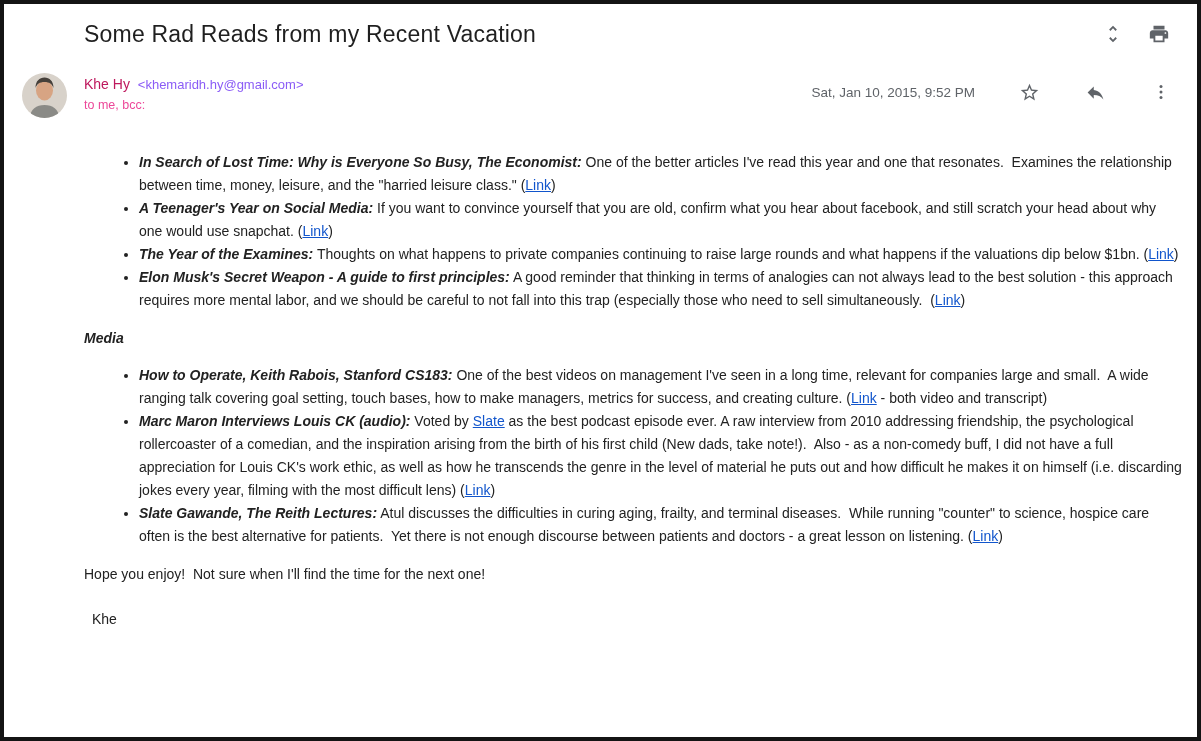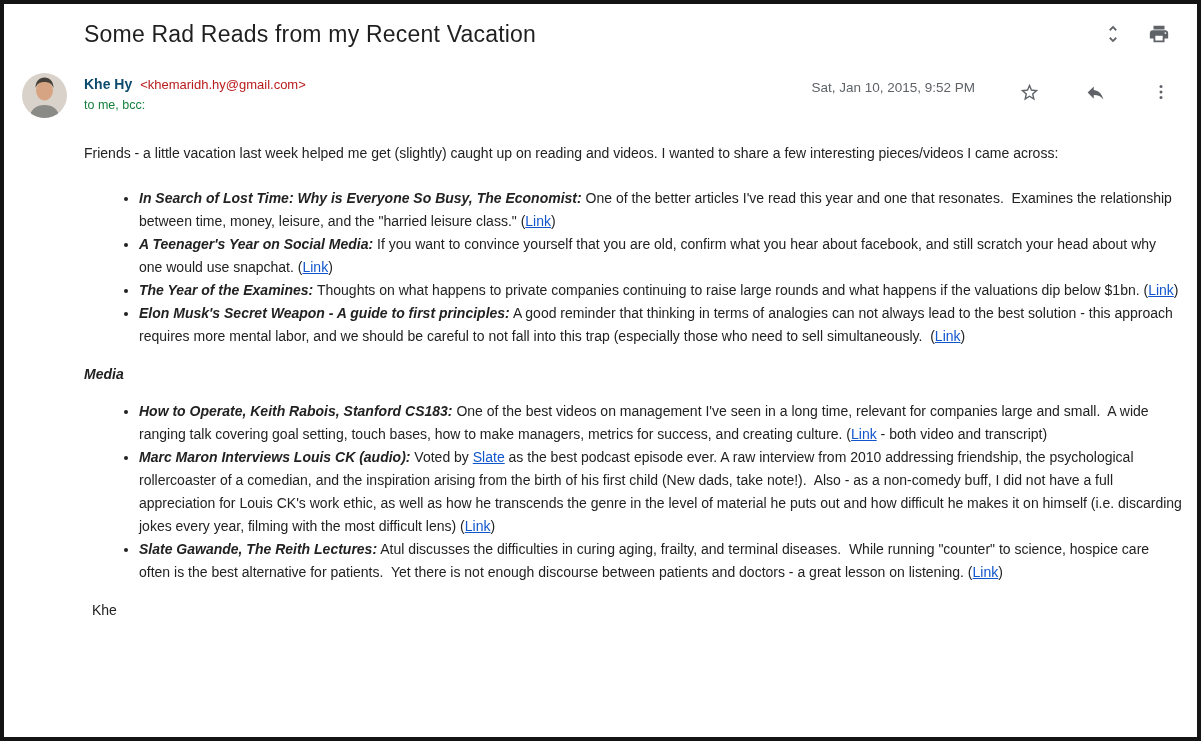--- a/index.html
+++ b/index.html
@@ -31,24 +31,24 @@
 
   
   .sender-row { display: flex; align-items: flex-start; margin-top: 24px; padding: 0 24px 0 18px; }
   .avatar {
     width: 45px; height: 45px; border-radius: 50%; overflow: hidden; flex: none;
     cursor: pointer;
   }
   .avatar svg { display: block; }
   .sender-info { margin-left: 17px; flex: 1; min-width: 0; padding-top: 2px; }
   .sender-line1 { font-size: 14px; line-height: 18px; white-space: nowrap; }
-  .sender-name { font-weight: 700; color: #0c4a6e; }
-  .sender-email { color: #b91c1c; font-size: 13px; margin-left: 4px; }
-  .recipients { color: #15803d; font-size: 12.5px; margin-top: 4px; cursor: pointer; }
-  .meta { display: flex; gap: 42px; padding-top: 7px; }
+  .sender-name { font-weight: 400; color: #be185d; }
+  .sender-email { color: #8b5cf6; font-size: 13px; margin-left: 4px; }
+  .recipients { color: #ec4899; font-size: 12.5px; margin-top: 4px; cursor: pointer; }
+  .meta { display: flex; align-items: center; gap: 42px; padding-top: 7px; }
   .date { color: #5f6368; font-size: 13.5px; white-space: nowrap; }
 
   
   .email-body { padding: 24px 14px 0 80px; font-size: 14px; line-height: 23px; }
   .email-body p { margin: 0 0 22px; white-space: pre-wrap; }
   .sec-heading { font-size: 14px; font-style: italic; font-weight: 700; margin: 0 0 14px; line-height: 23px; }
   .email-body ul { margin: 9px 0 15px; padding-left: 55px; }
   .email-body li { white-space: pre-wrap; }
   .lead { font-weight: 700; font-style: italic; }
   .lnk { color: #1155cc; text-decoration: underline; cursor: pointer; }
@@ -106,30 +106,30 @@
       <svg width="20" height="20" viewBox="0 0 24 24" fill="currentColor">
           <circle cx="12" cy="5.5" r="1.8"></circle>
           <circle cx="12" cy="12" r="1.8"></circle>
           <circle cx="12" cy="18.5" r="1.8"></circle>
         </svg>
     </button>
   </div>
 </div>
 
 <div class="email-body">
-  <p>Friends - a little vacation last week helped me get (slightly) caught up on reading and videos. I wanted to share a few interesting pieces/videos I came across:</p>
 
   <ul>
     <li><span class="lead">In Search of Lost Time: Why is Everyone So Busy, The Economist:</span><span> One of the better articles I've read this year and one that resonates.  Examines the relationship between time, money, leisure, and the "harried leisure class." (</span><a class="lnk">Link</a><span>)</span></li>
     <li><span class="lead">A Teenager's Year on Social Media:</span><span> If you want to convince yourself that you are old, confirm what you hear about facebook, and still scratch your head about why one would use snapchat. (</span><a class="lnk">Link</a><span>)</span></li>
     <li><span class="lead">The Year of the Examines:</span><span> Thoughts on what happens to private companies continuing to raise large rounds and what happens if the valuations dip below $1bn. (</span><a class="lnk">Link</a><span>)</span></li>
     <li><span class="lead">Elon Musk's Secret Weapon - A guide to first principles:</span><span> A good reminder that thinking in terms of analogies can not always lead to the best solution - this approach requires more mental labor, and we should be careful to not fall into this trap (especially those who need to sell simultaneously.  (</span><a class="lnk">Link</a><span>)</span></li>
   </ul>
 
   <h2 class="sec-heading">Media</h2>
   <ul>
     <li><span class="lead">How to Operate, Keith Rabois, Stanford CS183:</span><span> One of the best videos on management I've seen in a long time, relevant for companies large and small.  A wide ranging talk covering goal setting, touch bases, how to make managers, metrics for success, and creating culture. (</span><a class="lnk">Link</a><span> - both video and transcript)</span></li>
     <li><span class="lead">Marc Maron Interviews Louis CK (audio):</span><span> Voted by </span><a class="lnk">Slate</a><span> as the best podcast episode ever. A raw interview from 2010 addressing friendship, the psychological rollercoaster of a comedian, and the inspiration arising from the birth of his first child (New dads, take note!).  Also - as a non-comedy buff, I did not have a full appreciation for Louis CK's work ethic, as well as how he transcends the genre in the level of material he puts out and how difficult he makes it on himself (i.e. discarding jokes every year, filming with the most difficult lens) (</span><a class="lnk">Link</a><span>)</span></li>
     <li><span class="lead">Slate Gawande, The Reith Lectures:</span><span> Atul discusses the difficulties in curing aging, frailty, and terminal diseases.  While running "counter" to science, hospice care often is the best alternative for patients.  Yet there is not enough discourse between patients and doctors - a great lesson on listening. (</span><a class="lnk">Link</a><span>)</span></li>
   </ul>
 
+  <p class="closing">Hope you enjoy!  Not sure when I'll find the time for the next one!</p>
   <p class="signature">Khe</p>
 </div>
 
 </body></html>

